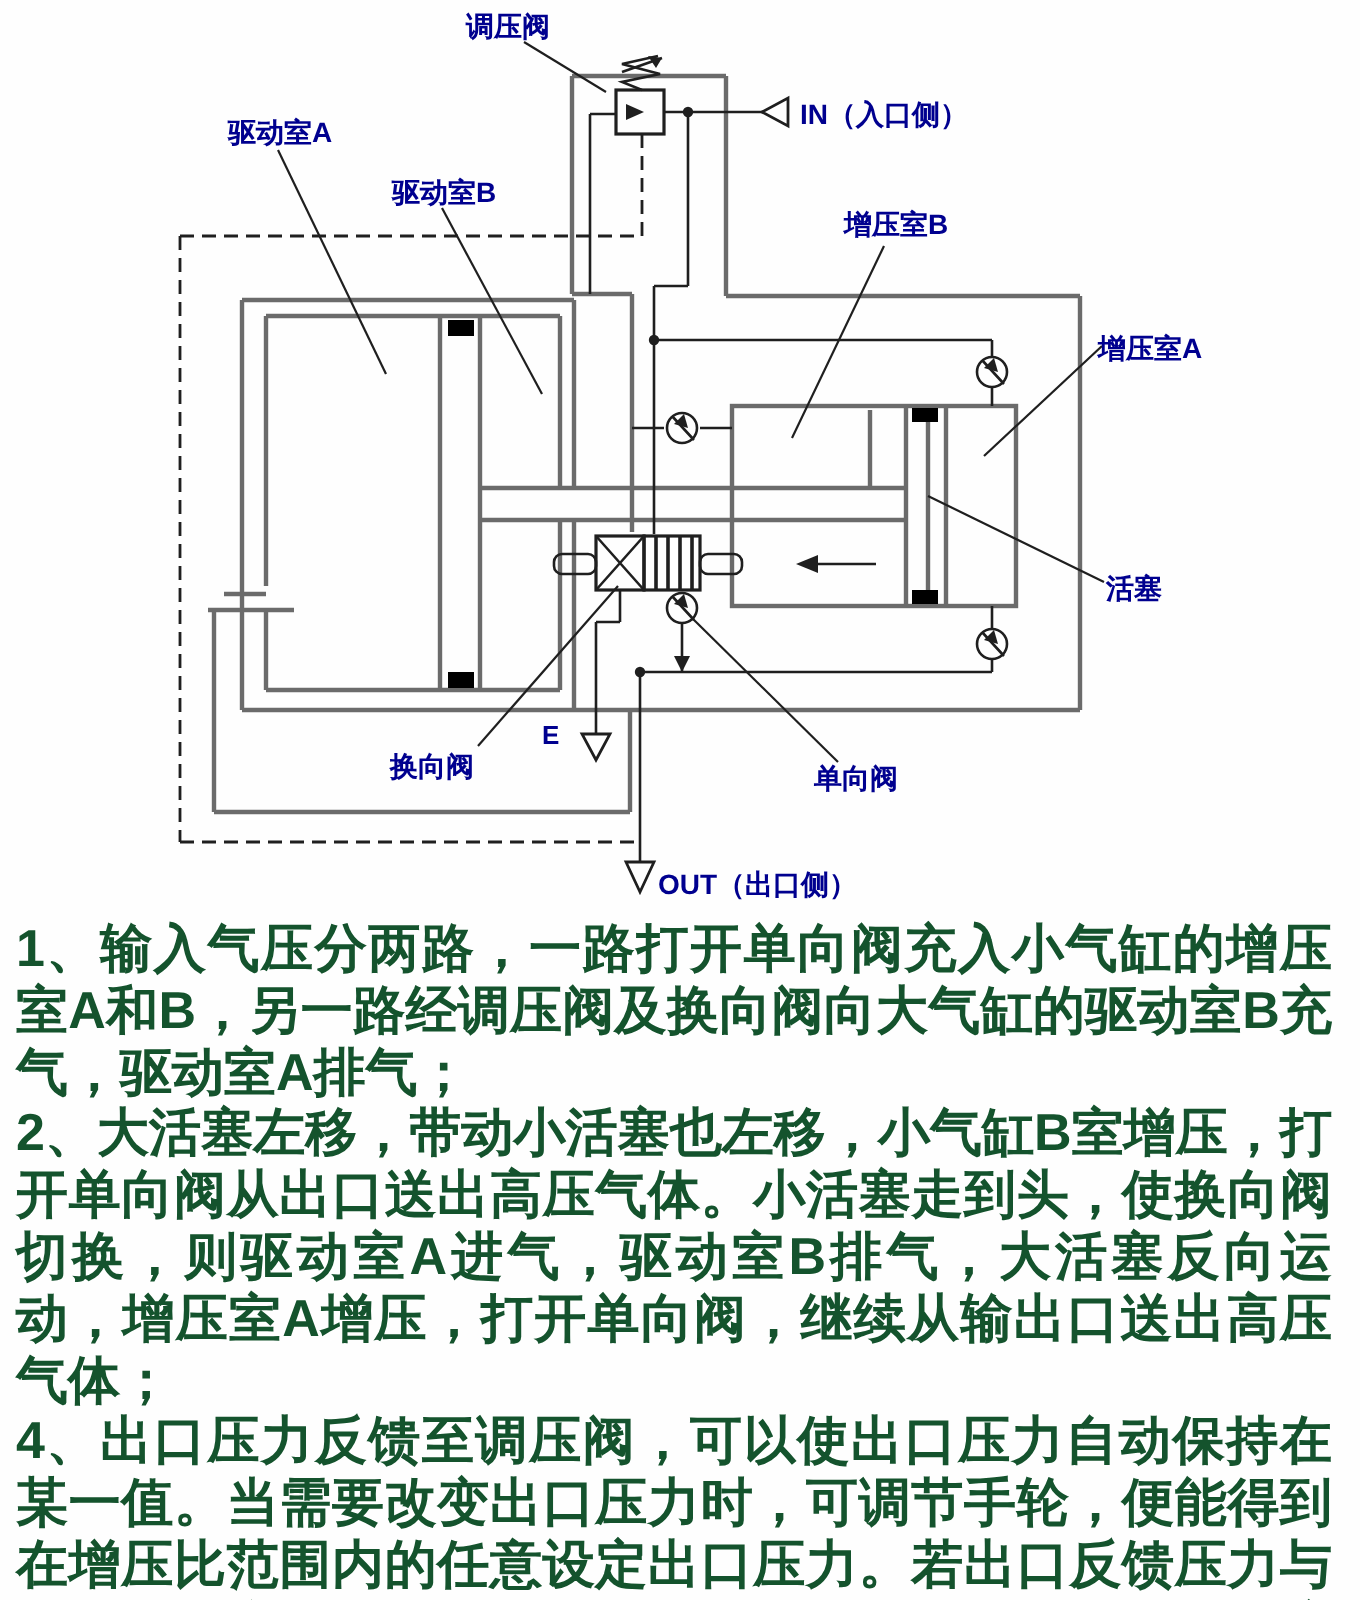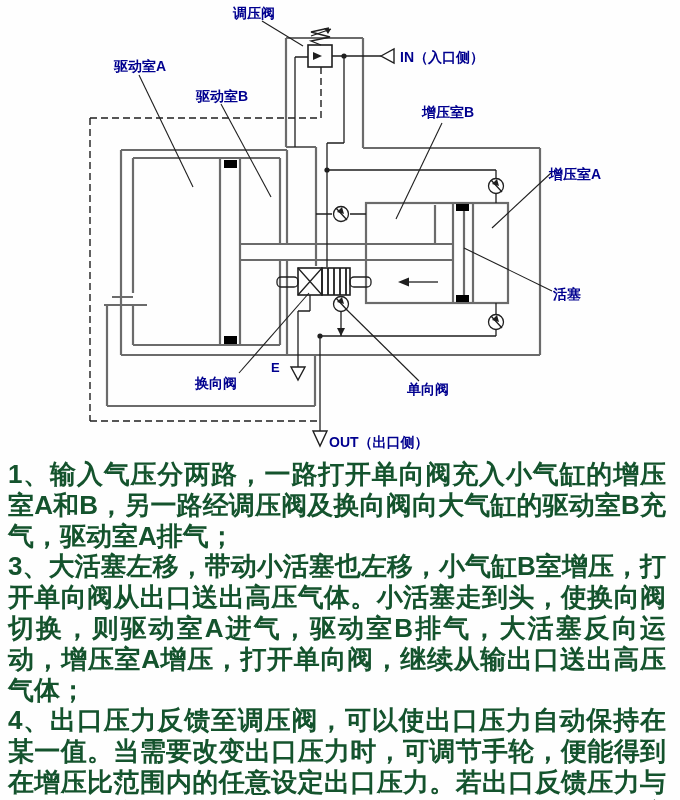--- a/index.html
+++ b/index.html
@@ -147,17 +147,17 @@
       <text class="lbl" x="195" y="388">换向阀</text>
       <text class="lbl" x="407" y="394">单向阀</text>
       <text class="lbl" x="400" y="62">IN（入口侧）</text>
       <text class="lbl" x="329" y="447">OUT（出口侧）</text>
       <text class="lbl-sm" x="271" y="372">E</text>
     </g>
   </svg>
 
   <div class="text-block">
     <p>1、输入气压分两路，一路打开单向阀充入小气缸的增压室A和B，另一路经调压阀及换向阀向大气缸的驱动室B充气，驱动室A排气；</p>
-    <p>3、大活塞左移，带动小活塞也左移，小气缸B室增压，打开单向阀从出口送出高压气体。小活塞走到头，使换向阀切换，则驱动室A进气，驱动室B排气，大活塞反向运动，增压室A增压，打开单向阀，继续从输出口送出高压气体；</p>
+    <p>2、大活塞左移，带动小活塞也左移，小气缸B室增压，打开单向阀从出口送出高压气体。小活塞走到头，使换向阀切换，则驱动室A进气，驱动室B排气，大活塞反向运动，增压室A增压，打开单向阀，继续从输出口送出高压气体；</p>
     <p>4、出口压力反馈至调压阀，可以使出口压力自动保持在某一值。当需要改变出口压力时，可调节手轮，便能得到在增压比范围内的任意设定出口压力。若出口反馈压力与调压阀的弹簧力相平衡，增压阀就停止运转，不再输出流量。</p>
   </div>
 
 </div>
 
 </body></html>

